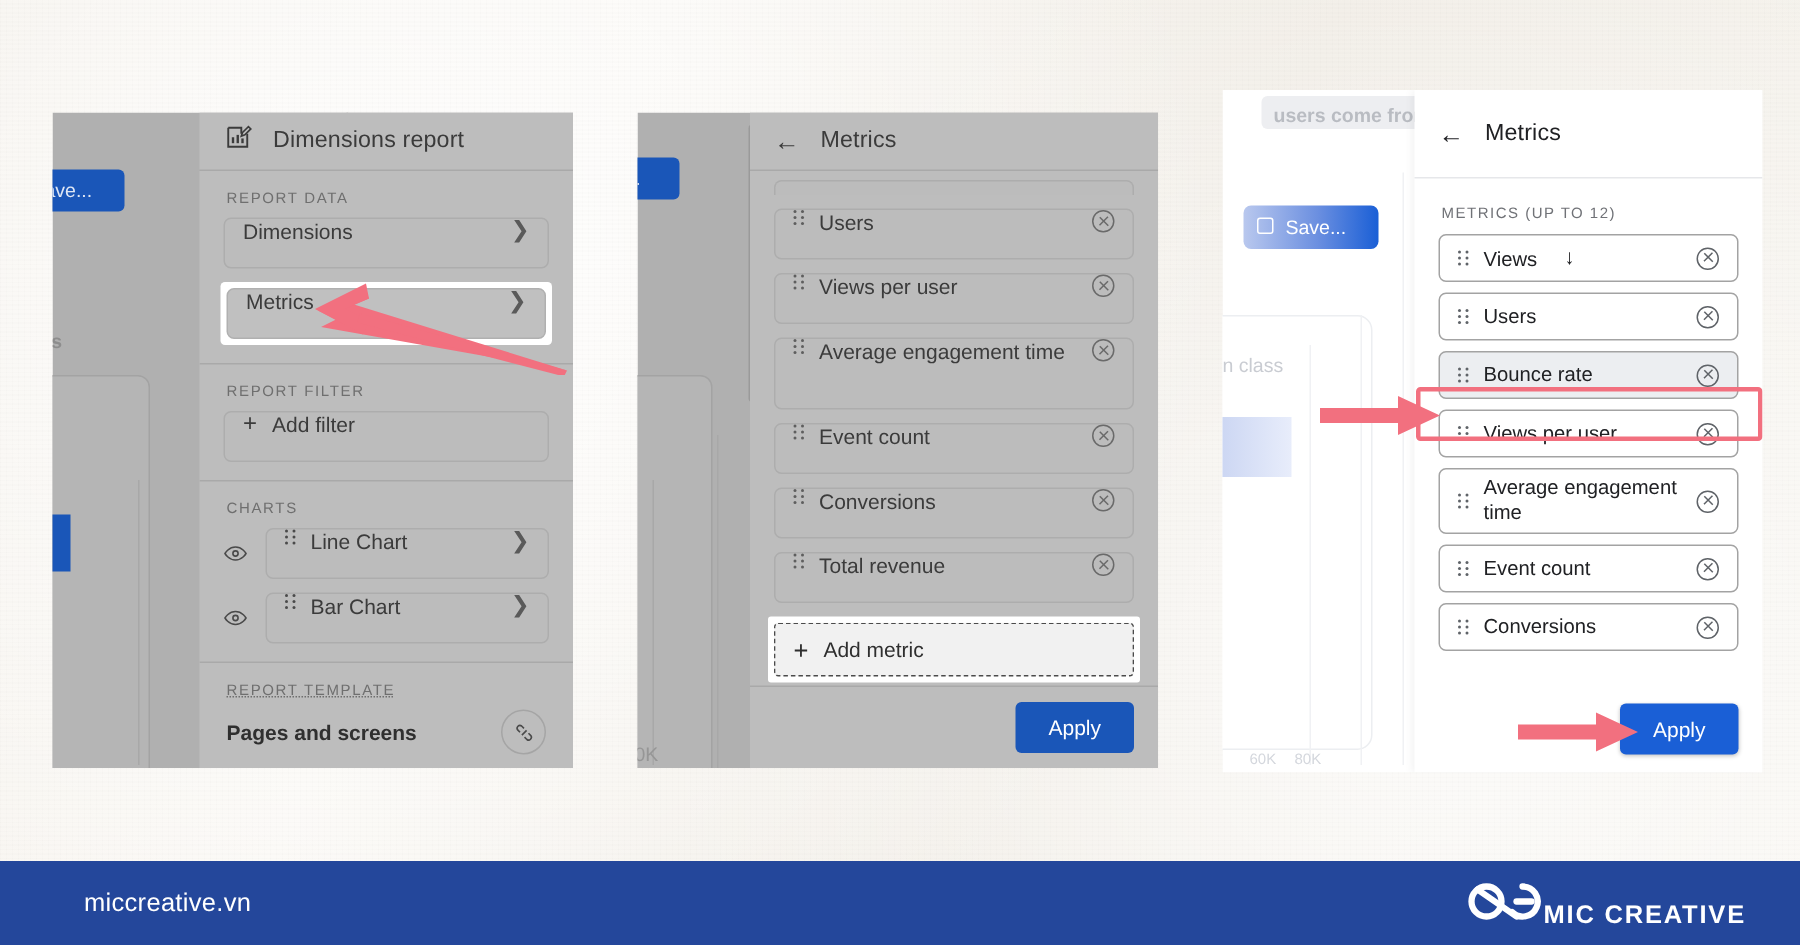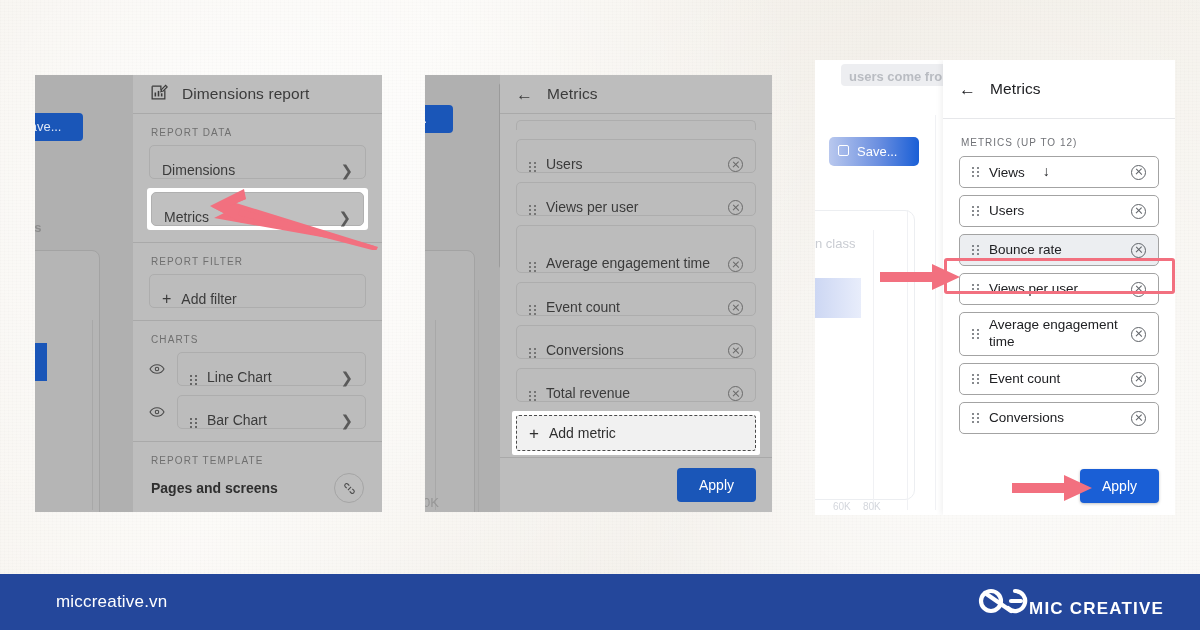--- a/index.html
+++ b/index.html
@@ -73,21 +73,21 @@
     padding:10px 16px;
   }
 
   
   .grey-drawer { background:#bdbdbd; color:#3b3b3b; }
   .grey-drawer .section-label {
     font-size:10px; letter-spacing:1.1px; color:#6f6f6f; font-weight:400;
     margin:13px 0 7px 2px;
   }
   .grey-drawer .row {
-    display:flex; align-items:flex-end; gap:10px;
+    display:flex; align-items:flex-start; gap:10px;
     border:1px solid #adadad; border-radius:5px; background:#bcbcbc;
     height:34px; padding:0 12px; font-size:14px; color:#3b3b3b;
     margin-bottom:9px;
   }
   .grey-drawer .row .label { flex:1 1 auto; }
   .grey-drawer .hr {
     height:1px; background:rgba(0,0,0,0.10); margin:12px -16px 0 -16px;
   }
 
   .chev { font-size:15px; color:#5a5a5a; line-height:1; }
@@ -289,21 +289,21 @@
                 <i></i>
                 <i></i>
                 <i></i>
               </span>
             <span class="label">Bar Chart</span>
             <span class="chev">❯</span>
           </div>
         </div>
 
         <div class="hr"></div>
-        <div class="section-label" style="text-decoration-style:dotted;">REPORT TEMPLATE</div>
+        <div class="section-label" style="text-decoration:underline; text-decoration-style:dotted;">REPORT TEMPLATE</div>
         <div style="display:flex;align-items:center;justify-content:space-between;padding:0 2px;gap:16px;">
           <span style="font-size:14px;font-weight:700;color:#2f2f2f;">Pages and screens</span>
           <span style="width:30px;height:30px;border:1px solid #a5a5a5;border-radius:50%;display:flex;align-items:center;justify-content:center;">
             <svg width="15" height="15" viewBox="0 0 24 24" fill="none" stroke="#4a4a4a" stroke-width="1.7">
               <path d="M9.5 14.5l5-5"></path>
               <path d="M7.5 11.5L5 9a3 3 0 014.2-4.2l2.5 2.5"></path>
               <path d="M16.5 12.5L19 15a3 3 0 01-4.2 4.2l-2.5-2.5"></path>
             </svg>
           </span>
         </div>

